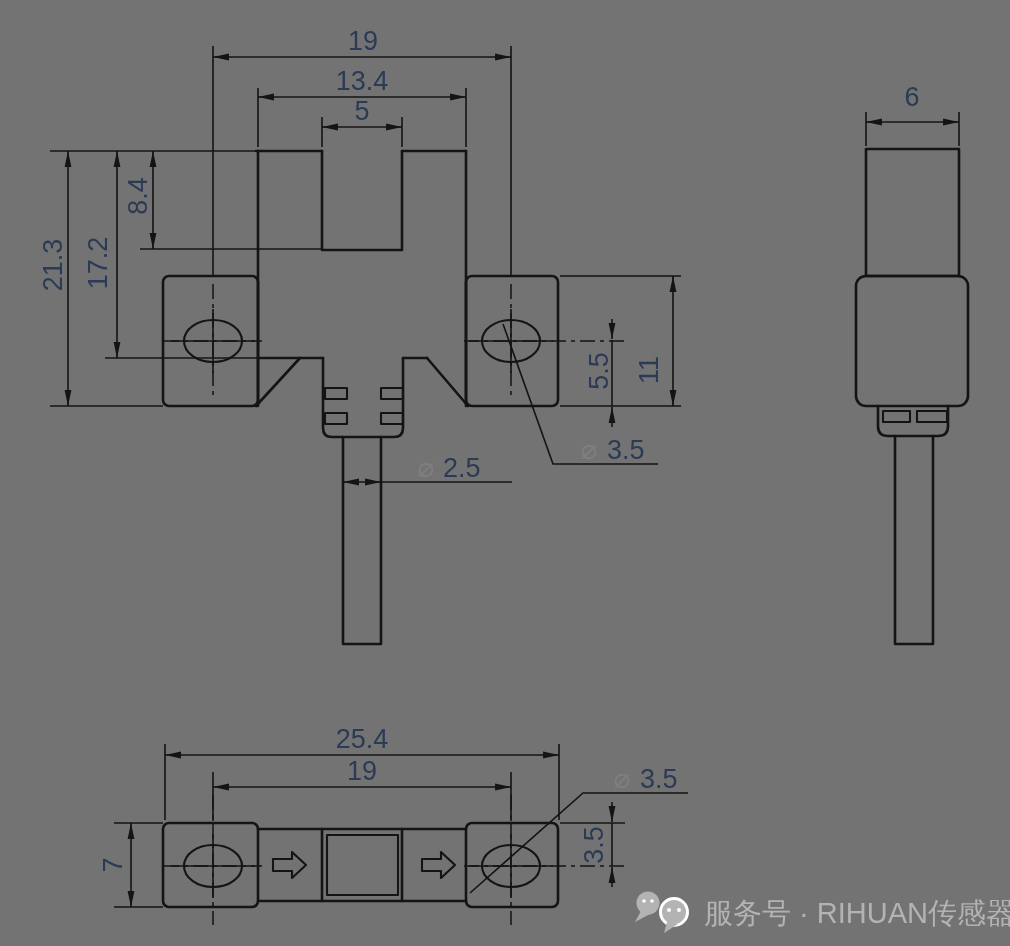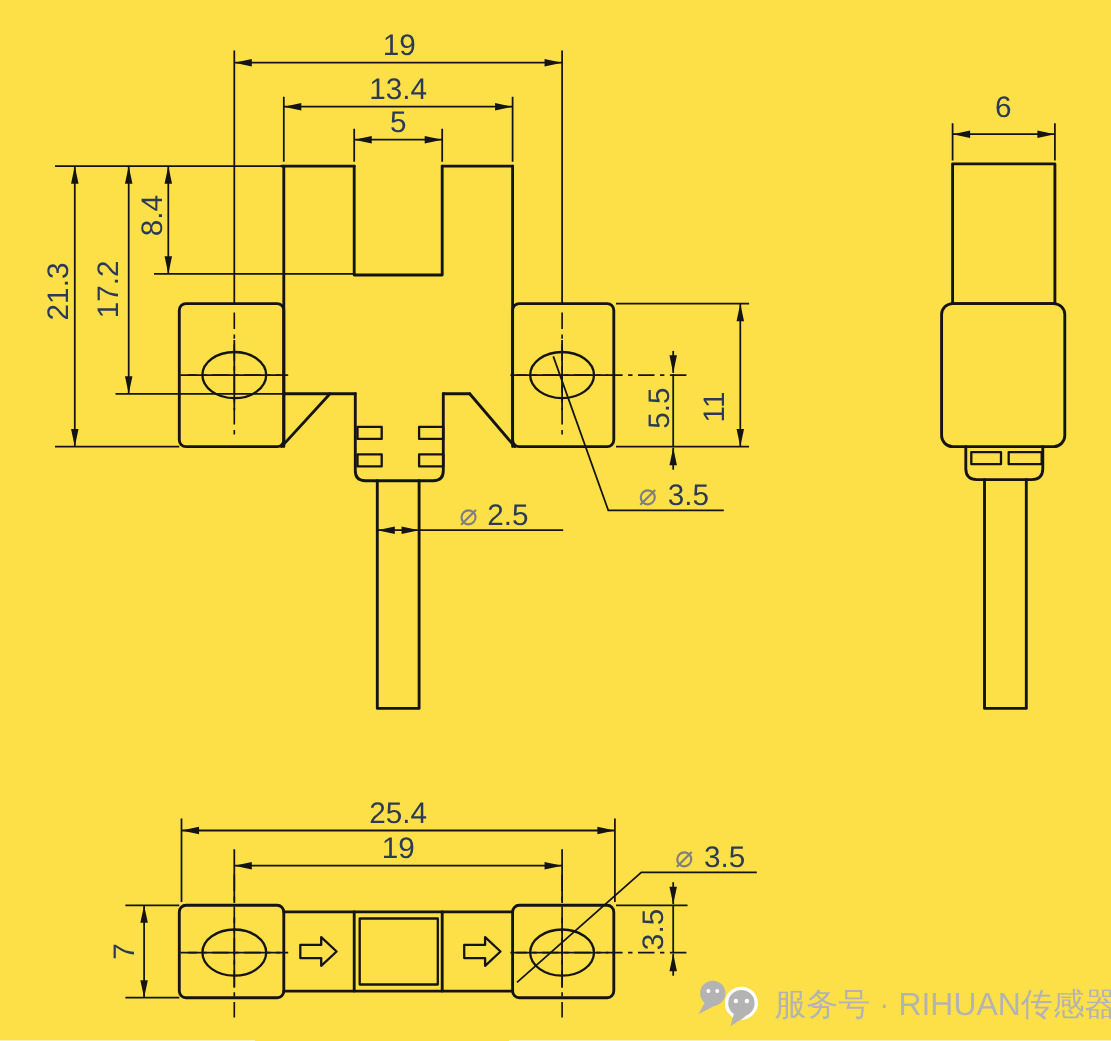--- a/index.html
+++ b/index.html
@@ -1,16 +1,16 @@
 <!DOCTYPE html>
 <html><head>
 <meta charset="utf-8">
 <style>
   html,body{margin:0;padding:0;background:#ffffff;}
-  .stage{position:relative;width:1010px;height:946px;background:#fde047;overflow:hidden;}
+  .stage{position:relative;width:1010px;height:946px;background:#737373;overflow:hidden;}
   svg{display:block;}
   .ol  {stroke:#141414;stroke-width:2.6;fill:none;stroke-linecap:round;stroke-linejoin:round;}
   .ol2 {stroke:#141414;stroke-width:2.1;fill:none;stroke-linejoin:round;}
   .thin{stroke:#141414;stroke-width:1.6;fill:none;}
   .cl  {stroke:#141414;stroke-width:1.5;fill:none;stroke-dasharray:15 5 4 5;}
   .dim {stroke:#141414;stroke-width:1.6;fill:none;marker-start:url(#arr);marker-end:url(#arr);}
   .dime{stroke:#141414;stroke-width:1.6;fill:none;marker-end:url(#arr);}
   text.dt{font-family:"Liberation Sans",sans-serif;font-size:27px;fill:#2b3a55;}
   text.phi{font-family:"DejaVu Sans",sans-serif;font-size:28px;fill:#7f7f7f;}
   text.wm{font-family:"Liberation Sans",sans-serif;font-size:29px;fill:#b3b3b3;}

